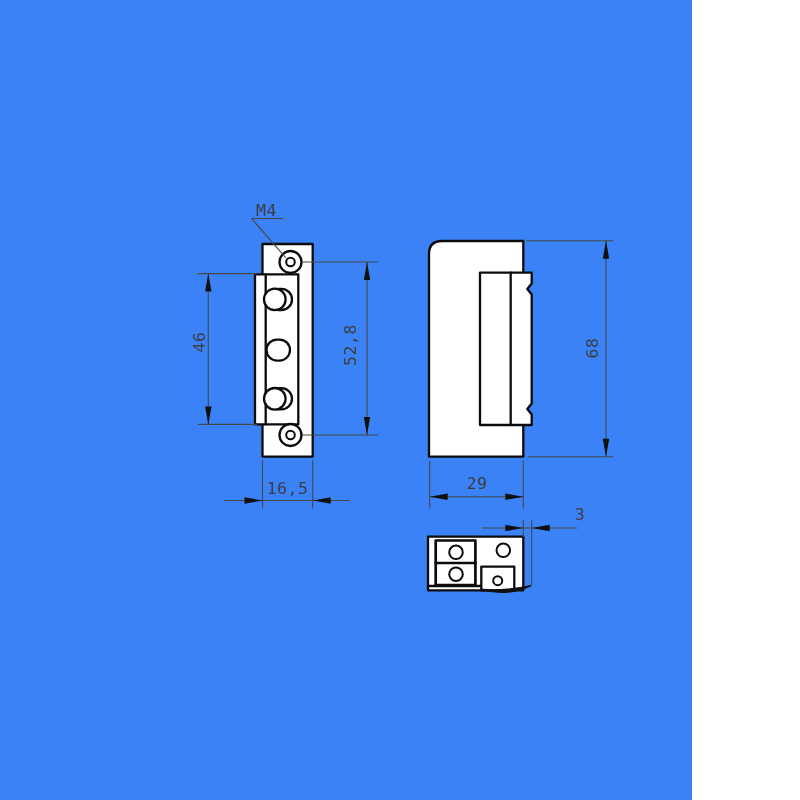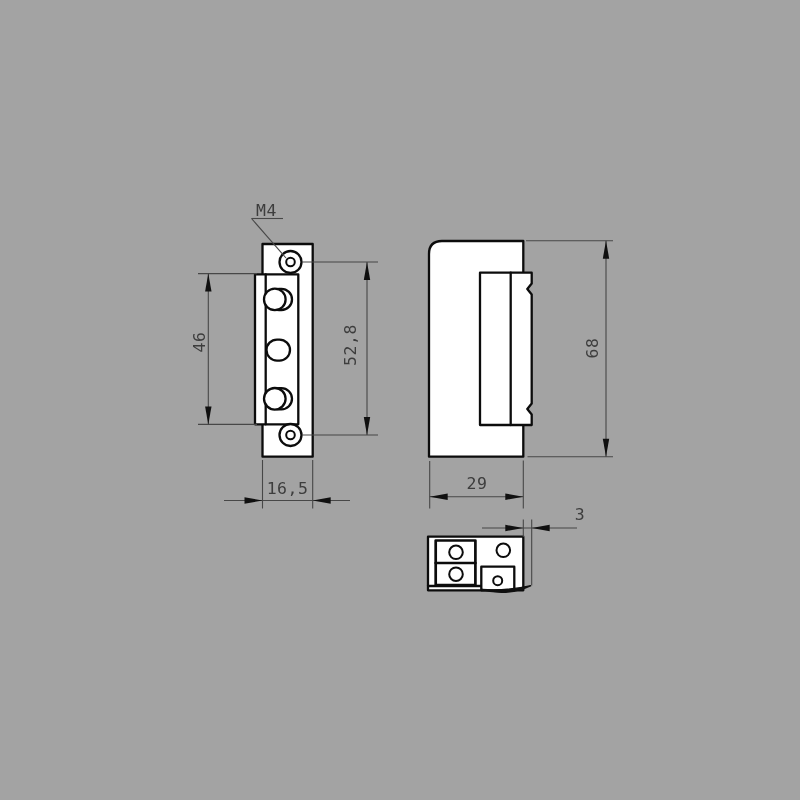--- a/index.html
+++ b/index.html
@@ -1,19 +1,19 @@
 <!DOCTYPE html>
 <html><head>
 <meta charset="utf-8">
 <style>
   html,body{margin:0;padding:0;background:#fff;}
   .canvas{
     position:relative;
-    width:800px;height:800px;
-    background:#a3a3a3;
+    width:692px;height:800px;
+    background:#3b82f6;
     font-family:"DejaVu Sans Mono","Liberation Mono",monospace;
     overflow:hidden;
     text-align:right;
   }
   svg{display:block;}
   text{
     font-family:"DejaVu Sans Mono","Liberation Mono",monospace;
     font-size:16.5px;
     letter-spacing:0.5px;
     fill:#3d3d3d;

